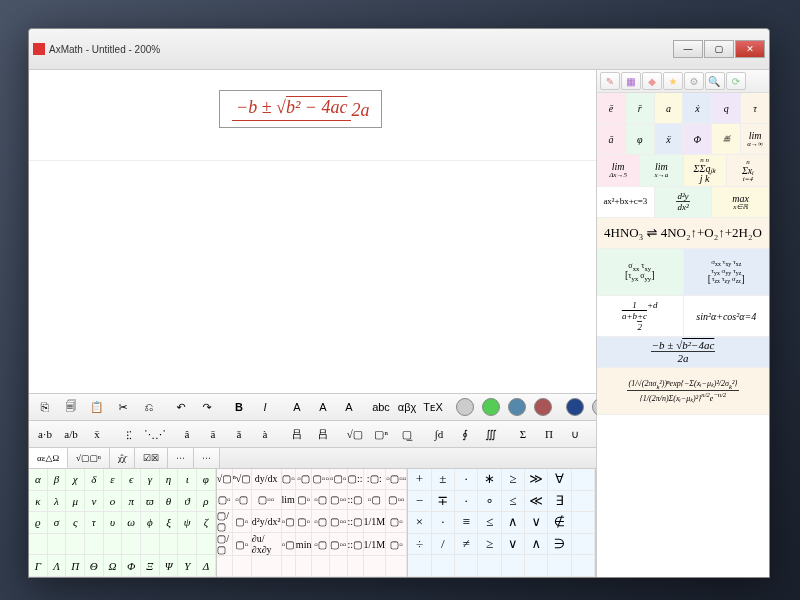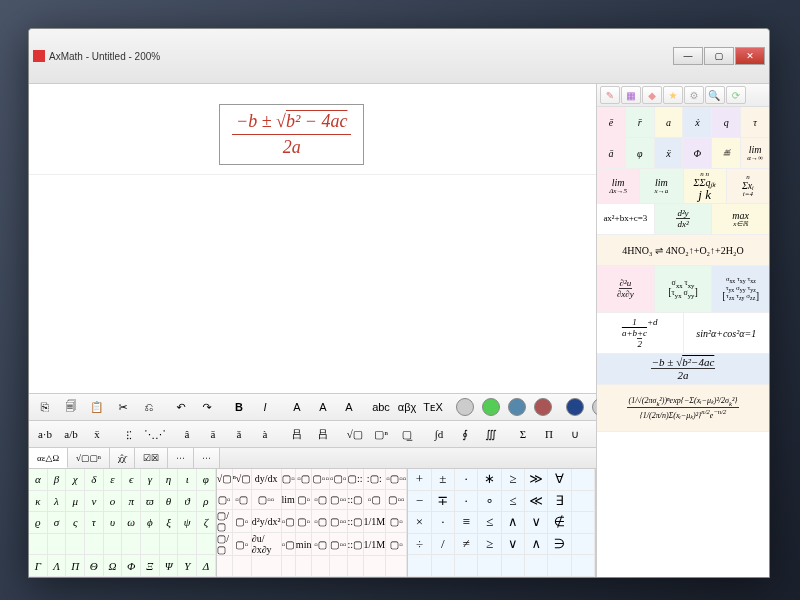--- a/index.html
+++ b/index.html
@@ -23,21 +23,21 @@
     box-shadow: 0 8px 40px rgba(0,0,0,0.5);
     display: flex;
     flex-direction: column;
   }
   .titlebar {
     height: 22px;
     background: linear-gradient(#f5f5f5, #e5e5e5);
     border-bottom: 1px solid #ccc;
     display: flex;
     align-items: center;
-    padding: 16px 4px;
+    padding: 9px 4px;
     font-size: 10px;
     border-radius: 4px 4px 0 0;
     justify-content: flex-end;
   }
   .titlebar .icon {
     width: 12px;
     height: 12px;
     background: #d33;
     margin-right: 4px;
   }
@@ -94,21 +94,21 @@
   .canvas-line {
     position: absolute;
     left: 0;
     right: 0;
     top: 90px;
     height: 1px;
     background: #eee;
   }
   .fraction {
     display: inline-flex;
-    flex-direction: column;
+    flex-direction: row;
     align-items: center;
     vertical-align: middle;
   }
   .fraction .num {
     border-bottom: 1px solid #c0392b;
     padding: 0 4px 2px 4px;
     color: #c0392b;
     font-size: 18px;
     white-space: nowrap;
   }
@@ -608,21 +608,21 @@
             <div class="expr-cell bg-green">
               <span style="display:flex;flex-direction:column;align-items:center;line-height:1">
                 <span>lim</span>
                 <span style="font-size:7px">x→a</span>
               </span>
             </div>
             <div class="expr-cell bg-yellow">
               <span style="display:flex;flex-direction:column;align-items:center;line-height:1">
                 <span style="font-size:7px">n n</span>
                 <span>ΣΣqⱼₖ</span>
-                <span style="font-size:13px">j k</span>
+                <span style="font-size:10px">j k</span>
               </span>
             </div>
             <div class="expr-cell bg-cream">
               <span style="display:flex;flex-direction:column;align-items:center;line-height:1">
                 <span style="font-size:7px">n</span>
                 <span>Σxᵢ</span>
                 <span style="font-size:7px">i=4</span>
               </span>
             </div>
           </div>
@@ -637,50 +637,44 @@
               </span>
             </div>
             <div class="expr-cell bg-yellow">
               <span style="display:flex;flex-direction:column;align-items:center;line-height:1">
                 <span>max</span>
                 <span style="font-size:7px">x∈ℝ</span>
               </span>
             </div>
           </div>
           <div class="expr-row">
-            <div class="expr-cell bg-cream up" style="font-size: 10px;">
+            <div class="expr-cell bg-cream up" style="font-size: 13px;">
               <span>4HNO₃ ⇌ 4NO₂↑+O₂↑+2H₂O</span>
             </div>
           </div>
           <div class="expr-row">
-            <div class="expr-cell bg-pink" style="min-height: 42px;">
-              <span class="sfrac">
-                <span class="sn">∂²u</span>
-                <span class="sd">∂x∂y</span>
-              </span>
-            </div>
             <div class="expr-cell bg-green" style="min-height: 42px;">
               <span class="mat-br">[<span style="display:inline-block;font-size:8px;line-height:1.1">σ<sub>xx</sub> τ<sub>xy</sub><br>τ<sub>yx</sub> σ<sub>yy</sub></span>]</span>
             </div>
             <div class="expr-cell bg-blue" style="min-height: 42px;">
               <span class="mat-br">[<span style="display:inline-block;font-size:7px;line-height:1.1">σ<sub>xx</sub> τ<sub>xy</sub> τ<sub>xz</sub><br>τ<sub>yx</sub> σ<sub>yy</sub> τ<sub>yz</sub><br>τ<sub>zx</sub> τ<sub>zy</sub> σ<sub>zz</sub></span>]</span>
             </div>
           </div>
           <div class="expr-row">
             <div class="expr-cell " style="min-height: 36px;">
               <span class="sfrac" style="font-size:9px">
                 <span class="sn" style="border:none"><span class="sfrac">
                     <span class="sn">1</span>
                     <span class="sd" style="text-decoration:overline">a+b+c</span>
                   </span>+d</span>
                 <span class="sd" style="border-top:1px solid #333">2</span>
               </span>
             </div>
             <div class="expr-cell " style="min-height: 36px;">
-              <span>sin²α+cos²α=1</span>
+              <span>sin²α+cos²α=4</span>
             </div>
           </div>
           <div class="expr-row">
             <div class="expr-cell bg-blue">
               <span class="sfrac" style="font-size:11px">
                 <span class="sn">−b ± √<span style="text-decoration:overline">b²−4ac</span></span>
                 <span class="sd">2a</span>
               </span>
             </div>
           </div>

